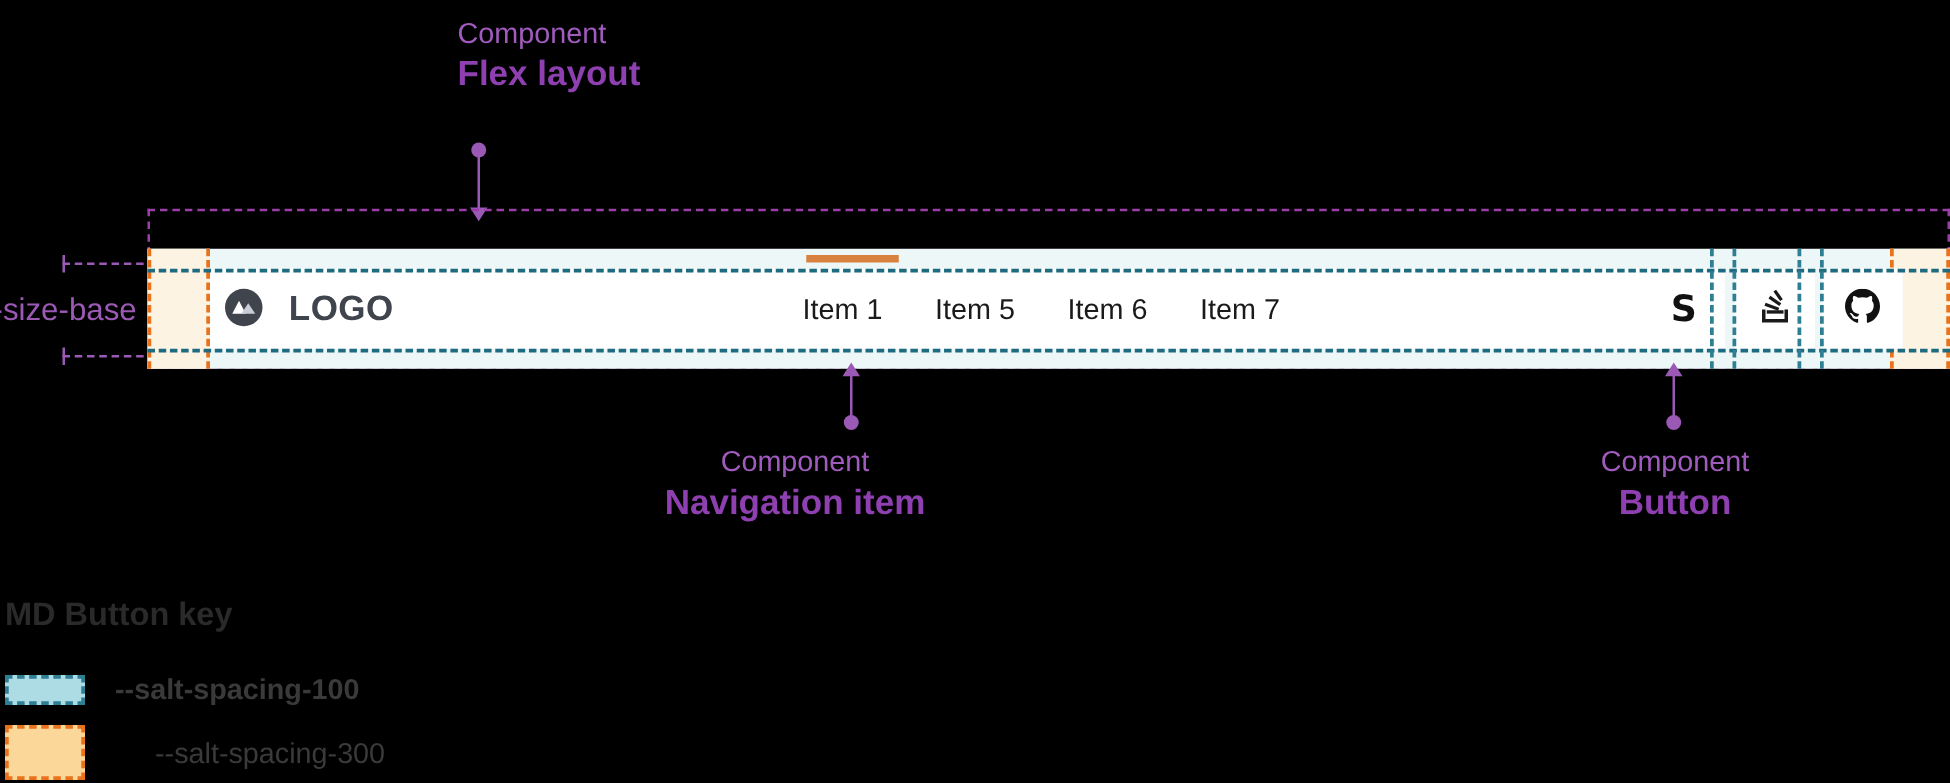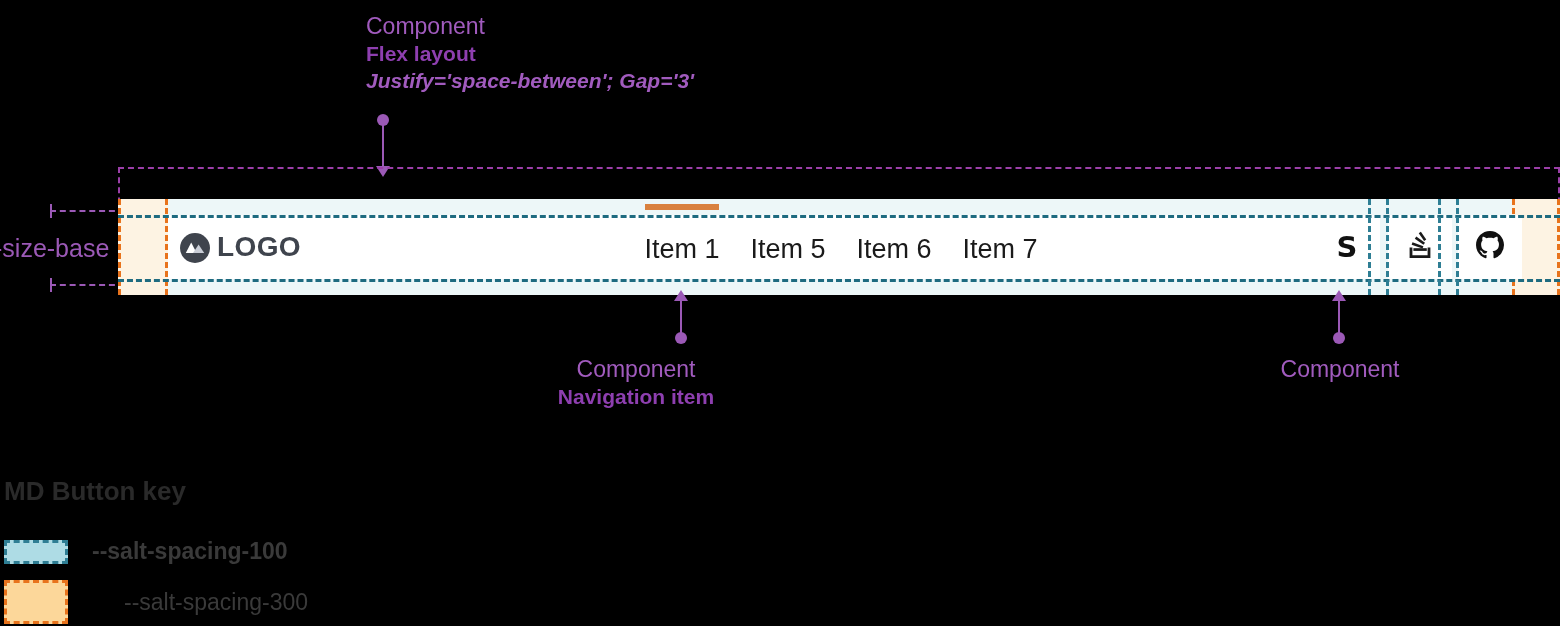--- a/index.html
+++ b/index.html
@@ -12,21 +12,21 @@
   }
   #stage { position: relative; width: 1560px; height: 626px; }
 
   
   .callout { position: absolute; color: #9B59B6; line-height: 1.28; }
   .callout .kind {
     font-size: 23px; font-weight: 400; color: #A15BBE;
     white-space: nowrap;
   }
   .callout .name {
-    font-size: 21px; font-weight: 700; color: #8E3FB0;
+    font-size: 28px; font-weight: 700; color: #8E3FB0;
     white-space: nowrap;
   }
   .callout .props {
     font-size: 21px; font-style: italic; font-weight: 700; color: #A15BBE;
     white-space: nowrap;
   }
 
   .lead { position: absolute; }
   .lead .stem {
     position: absolute; left: 0; top: 0;
@@ -85,35 +85,35 @@
     position: absolute; left: 0; right: 0; height: 0;
     border-top: 3px dashed #1E6B80;
   }
   .vline {
     position: absolute; top: 0; bottom: 0; width: 0;
     border-left: 3px dashed #2E7E94;
   }
 
   
   .logo-group {
-    position: absolute; display: flex; align-items: flex-end; gap: 7px;
+    position: absolute; display: flex; align-items: flex-start; gap: 21px;
   }
   .logo-mark {
     width: 30px; height: 30px; border-radius: 50%;
     background: #3F444D; display: flex; align-items: center;
     justify-content: center;
   }
   .logo-text {
     font-size: 28px; font-weight: 700; color: #3F444D;
     letter-spacing: 0.4px;
   }
 
   .nav-item {
-    position: absolute; font-size: 27px; color: #1A1A1A;
-    white-space: nowrap; text-align: center;
+    position: absolute; font-size: 23px; color: #1A1A1A;
+    white-space: nowrap; text-align: left;
   }
   .active-indicator {
     position: absolute; height: 6px; background: #D9813F;
   }
 
   .icon-btn {
     position: absolute; display: flex;
     align-items: center; justify-content: center;
   }
   .s-glyph {
@@ -136,21 +136,20 @@
   }
 </style>
 </head>
 <body>
 
 <div id="stage">
 
   <div class="callout" style="left:366px; top:12px;">
     <div class="kind">Component</div>
     <div class="name">Flex layout</div>
-    <div class="props">Justify='space-between'; Gap='3'</div>
   </div>
   <div class="lead" style="left:382px; top:114px;">
     <div class="dot" style="top:0;"></div>
     <div class="stem" style="top:6px; height:48px;"></div>
     <div class="head down" style="top:52px;"></div>
   </div>
 
   <div class="outer-box" style="left:118px; top:167px; width:1442px; height:128px;"></div>
 
   <div class="dim" style="left:44px; top:210px; width:120px; height:76px;">
@@ -247,20 +246,21 @@
     <div class="name">Navigation item</div>
   </div>
 
   <div class="lead" style="left:1338px; top:290px;">
     <div class="head up" style="top:0;"></div>
     <div class="stem" style="top:10px; height:34px;"></div>
     <div class="dot" style="top:42px;"></div>
   </div>
   <div class="callout" style="left:1224px; top:355px; width:232px; text-align:center;">
     <div class="kind">Component</div>
+    <div class="name">Button</div>
   </div>
 
   <div class="legend">
     <div class="legend-title" style="left:4px; top:476px;">MD Button key</div>
 
     <div class="legend-row" style="left:4px; top:538px;font-weight:bold;">
       <span class="swatch s100"></span>
       <span class="legend-label">--salt-spacing-100</span>
     </div>
 

